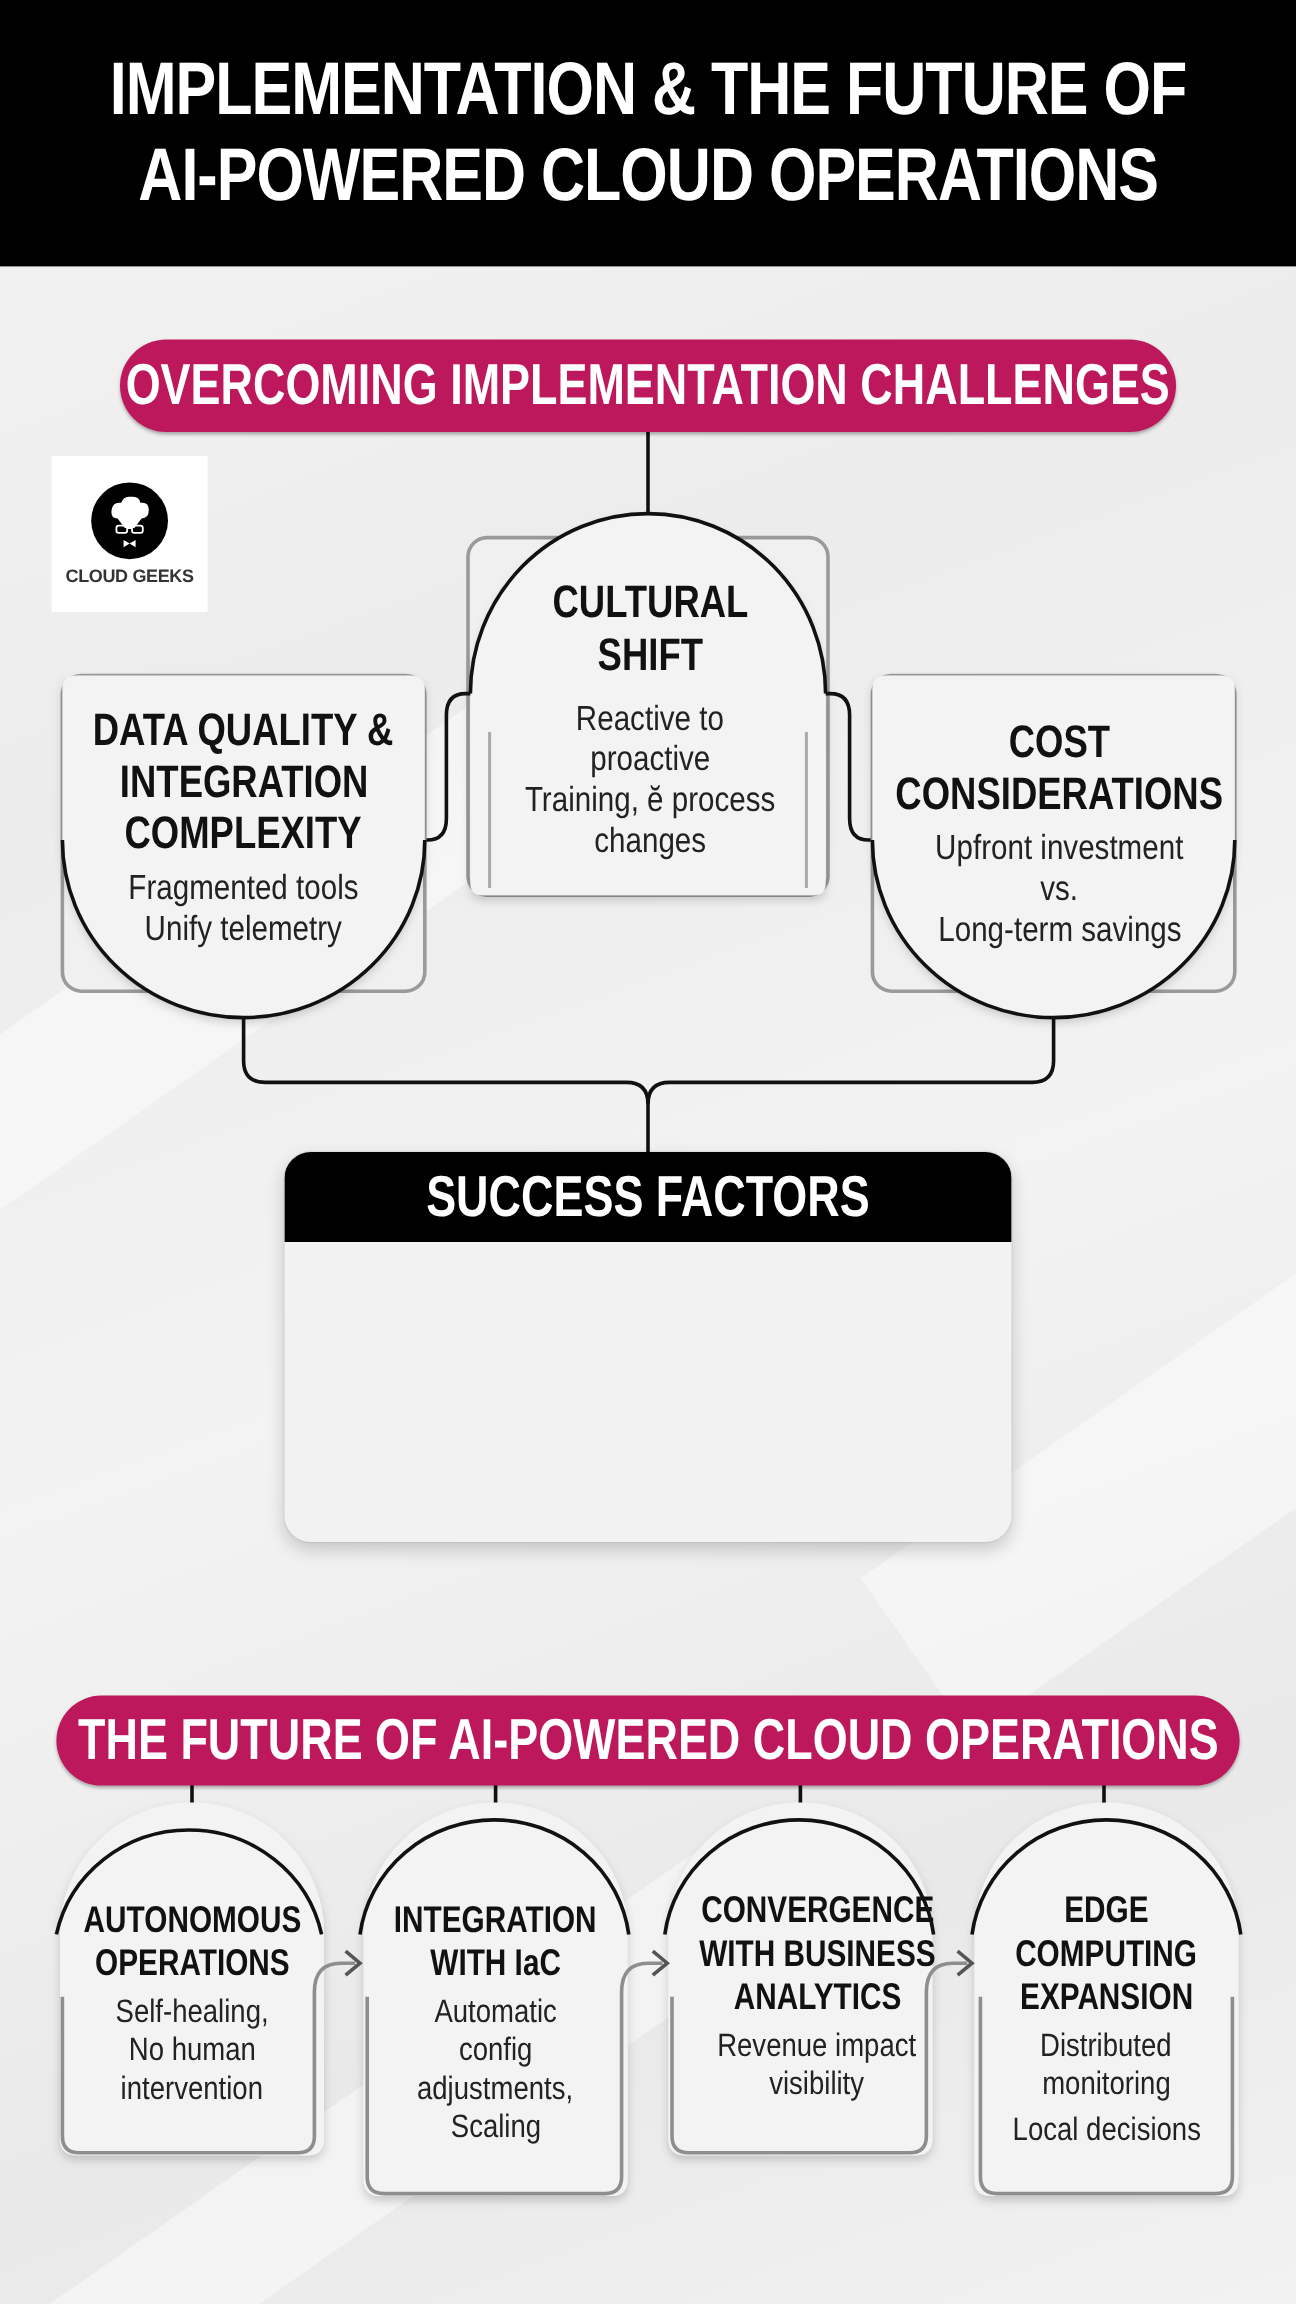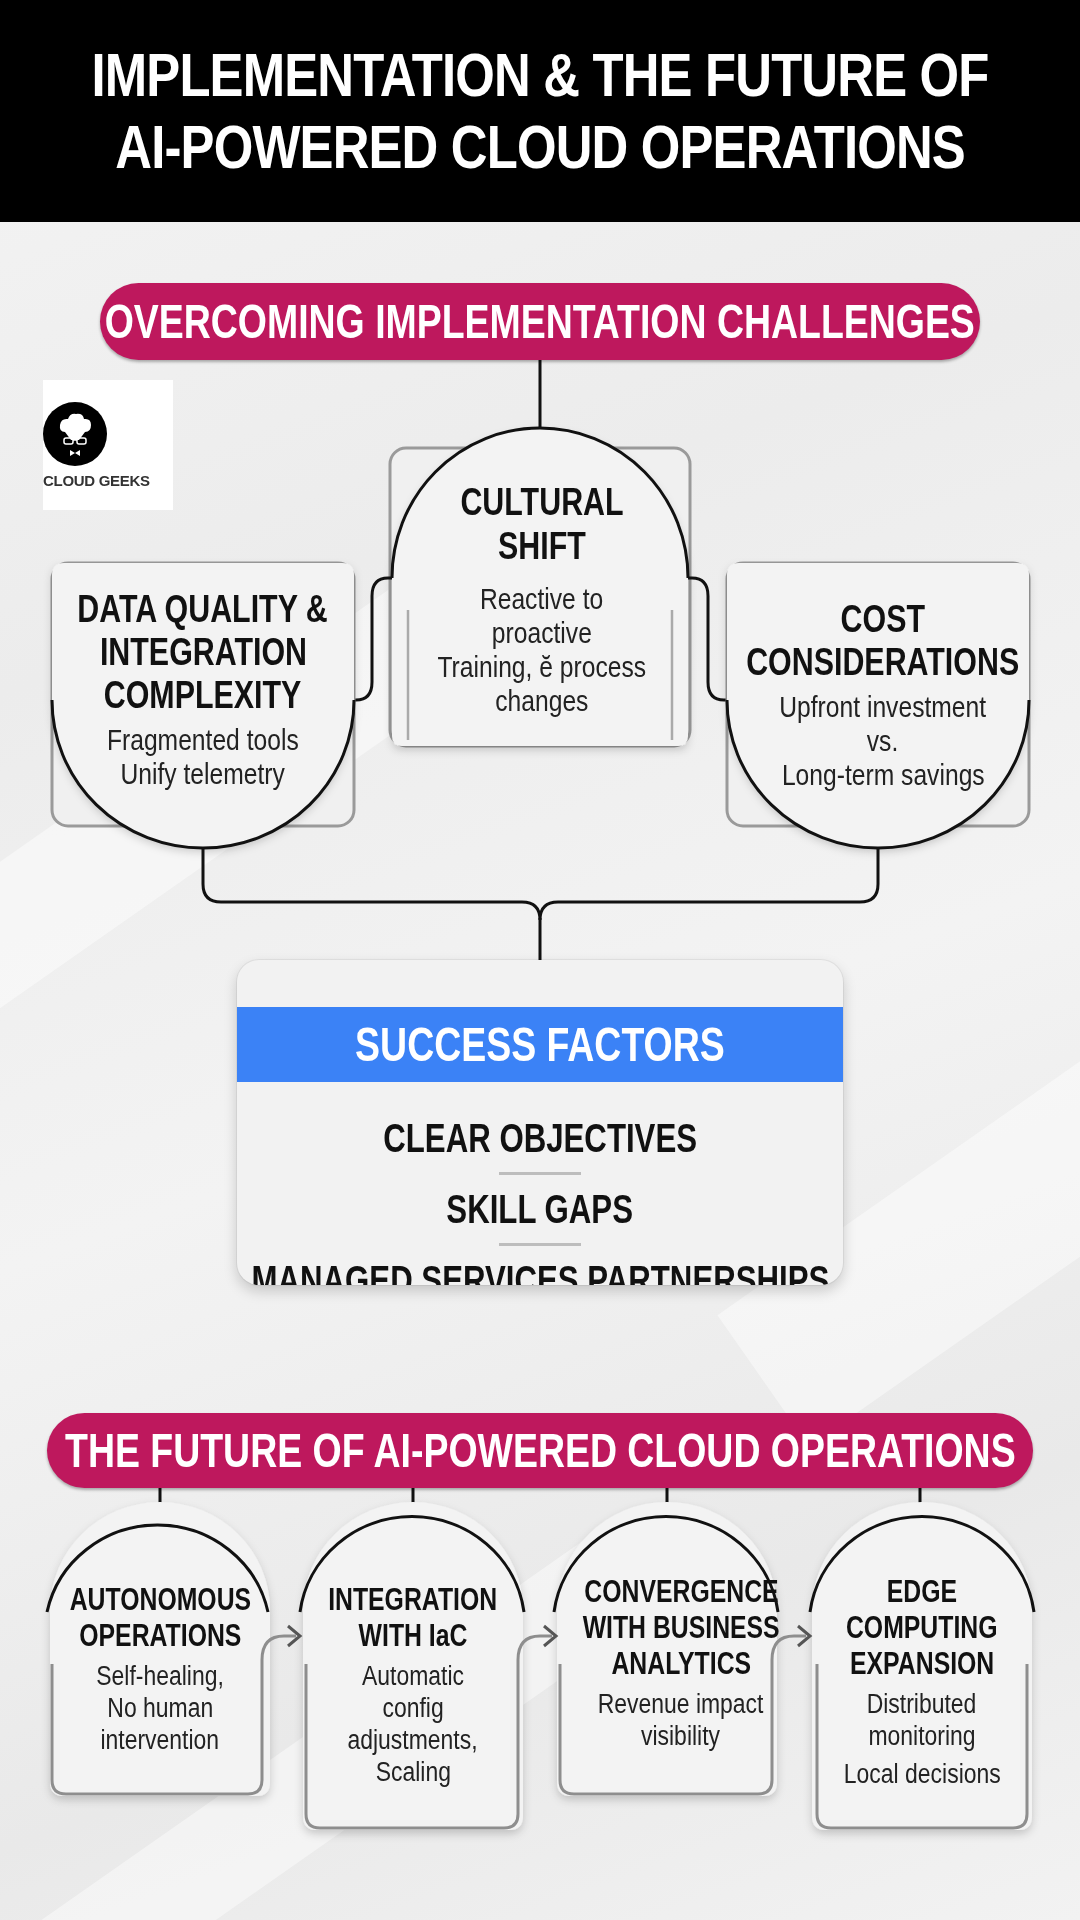--- a/index.html
+++ b/index.html
@@ -33,21 +33,21 @@
     display: flex; align-items: center; justify-content: center;
     box-shadow: 0 2px 3px rgba(0,0,0,0.3);
   }
   .pill-text {
     color: #fff; font-weight: 700; white-space: nowrap; transform: scaleX(0.78);
   }
 
   
   .logo {
     position: absolute; left: 43px; top: 380px; width: 130px; height: 130px;
-    background: #fff; display: flex; flex-direction: column; justify-content: center;
+    background: #fff; display: flex; flex-direction: column; align-items: center; justify-content: center;
   }
   .logo-circle {
     width: 64px; height: 64px; border-radius: 50%; background: #000; position: relative;
   }
   .logo-name {
     font-size: 15px; font-weight: 700; color: #333; margin-top: 6px; letter-spacing: -0.3px;
   }
 
   svg.lines { position: absolute; left: 0; top: 0; width: 1080px; height: 1920px; pointer-events: none; }
 
@@ -63,21 +63,21 @@
   }
 
   
   .sf-box {
     position: absolute; left: 237px; top: 960px; width: 606px; height: 325px;
     background: #f2f2f2; border-radius: 22px;
     box-shadow: 0 6px 14px rgba(0,0,0,0.18), 0 0 0 1px rgba(0,0,0,0.05);
     overflow: hidden;
   }
   .sf-header {
-    height: 75px; background: #3b82f6; display: flex; align-items: center; justify-content: center; margin-top: 47px;
+    height: 75px; background: #000000; display: flex; align-items: center; justify-content: center;
   }
   .sf-title { color: #fff; font-weight: 700; font-size: 48px; transform: scaleX(0.78); white-space: nowrap; }
   .sf-items { display: flex; flex-direction: column; align-items: center; padding-top: 34px; }
   .sf-item { font-weight: 700; font-size: 40px; color: #111; white-space: nowrap; transform: scaleX(0.78); line-height: 44px; }
   .sf-divider { width: 82px; height: 3px; background: #bdbdbd; margin: 12px 0 12px; }
 </style>
 </head>
 <body>
 
 <div class="bg-stripe" style="left:-200px;top:700px;width:900px;height:120px;"></div>
@@ -197,27 +197,20 @@
   <div class="card-title" style="font-size:38px;line-height:43px;">CONSIDERATIONS</div>
   <div class="card-desc" style="font-size:29px;line-height:34px;margin-top:6px;">Upfront investment</div>
   <div class="card-desc" style="font-size:29px;line-height:34px;">vs.</div>
   <div class="card-desc" style="font-size:29px;line-height:34px;">Long-term savings</div>
 </div>
 
 <div class="sf-box">
   <div class="sf-header">
     <span class="sf-title">SUCCESS FACTORS</span>
   </div>
-  <div class="sf-items">
-    <div class="sf-item">CLEAR OBJECTIVES</div>
-    <div class="sf-divider"></div>
-    <div class="sf-item">SKILL GAPS</div>
-    <div class="sf-divider"></div>
-    <div class="sf-item">MANAGED SERVICES PARTNERSHIPS</div>
-  </div>
 </div>
 
 <div class="pill" style="left:47px;top:1413px;width:986px;height:75px;">
   <span class="pill-text" style="font-size:48px;">THE FUTURE OF AI-POWERED CLOUD OPERATIONS</span>
 </div>
 
 <div class="card-text" style="left:50px;top:1582px;width:220px;">
   <div class="card-title" style="font-size:31px;line-height:36px;">AUTONOMOUS</div>
   <div class="card-title" style="font-size:31px;line-height:36px;">OPERATIONS</div>
   <div class="card-desc" style="font-size:27px;line-height:32px;margin-top:6px;">Self-healing,</div>

